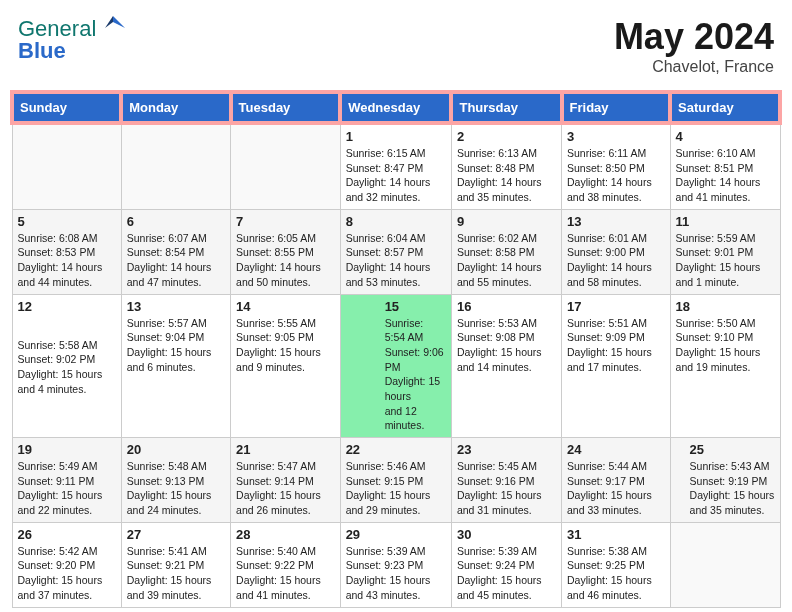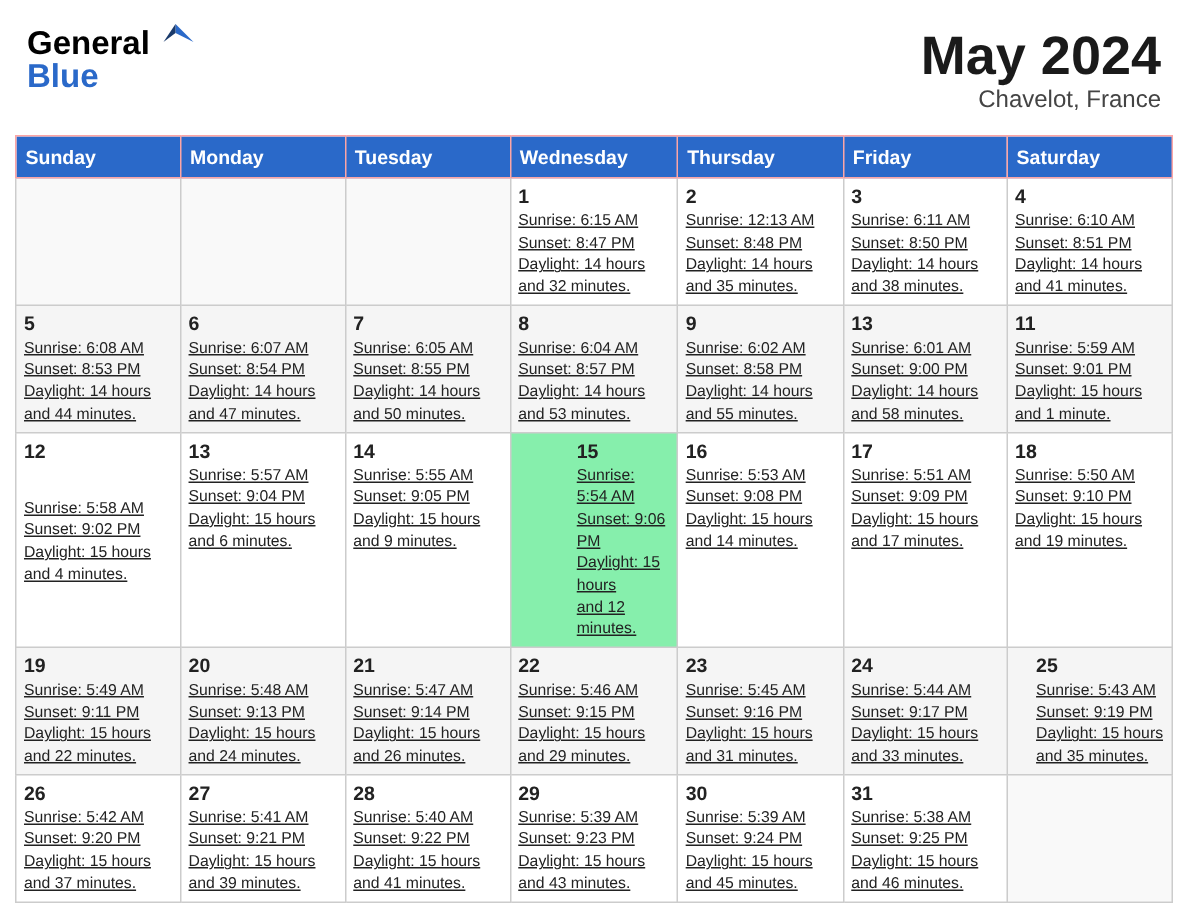--- a/index.html
+++ b/index.html
@@ -37,21 +37,21 @@
       width: 100%;
       border-collapse: collapse;
     }
     .calendar th {
       background-color: #2a69c9;
       color: #fff;
       text-align: left;
       padding: 6px 6px;
       font-size: 13px;
       font-weight: bold;
-      border: 1px solid #fca5a5;
+      border: 4px solid #fca5a5;
     }
     .calendar td {
       border: 1px solid #ccc;
       vertical-align: top;
       padding: 4px 5px;
       width: 113px;
       min-height: 80px;
       background: #fff;
       font-size: 10.5px;
       color: #222;
@@ -64,34 +64,33 @@
     }
     .day-number {
       font-size: 13px;
       font-weight: bold;
       margin-bottom: 2px;
       display: block;
     }
     .cell-content {
       font-size: 10.5px;
       line-height: 1.4;
-      text-decoration: underline;
     }
     .empty-cell {
       background: #f9f9f9 !important;
     }
   </style>
 </head>
 <body>
 
 <div class="header">
   <div class="logo">
     <div>
       <div style="display:flex;align-items:center;">
-        <span style="font-size:22px;font-weight:bold;color:#000000;">General</span>
+        <span style="font-size:22px;font-weight:normal;color:#0f766e;">General</span>
         <svg width="28" height="28" viewBox="0 0 28 28" style="margin-left:3px;margin-top:-2px;">
           <polygon points="14,2 26,14 14,8" fill="#2a69c9"></polygon>
           <polygon points="14,2 14,8 6,14" fill="#1a3a6b"></polygon>
         </svg>
       </div>
       <div style="font-size:22px;font-weight:bold;color:#2a69c9;margin-top:-4px;">Blue</div>
     </div>
   </div>
   <div class="title-block">
     <div class="month-title">May 2024</div>
@@ -118,21 +117,21 @@
         <td class="empty-cell"></td>
         <td style="background: rgb(255, 255, 255);">
           <span class="day-number">1</span>
           <div class="cell-content" style="white-space: pre-line;">Sunrise: 6:15 AM
 Sunset: 8:47 PM
 Daylight: 14 hours
 and 32 minutes.</div>
         </td>
         <td style="background: rgb(255, 255, 255);">
           <span class="day-number">2</span>
-          <div class="cell-content" style="white-space: pre-line;">Sunrise: 12:13 AM
+          <div class="cell-content" style="white-space: pre-line;">Sunrise: 6:13 AM
 Sunset: 8:48 PM
 Daylight: 14 hours
 and 35 minutes.</div>
         </td>
         <td style="background: rgb(255, 255, 255);">
           <span class="day-number">3</span>
           <div class="cell-content" style="white-space: pre-line;">Sunrise: 6:11 AM
 Sunset: 8:50 PM
 Daylight: 14 hours
 and 38 minutes.</div>

